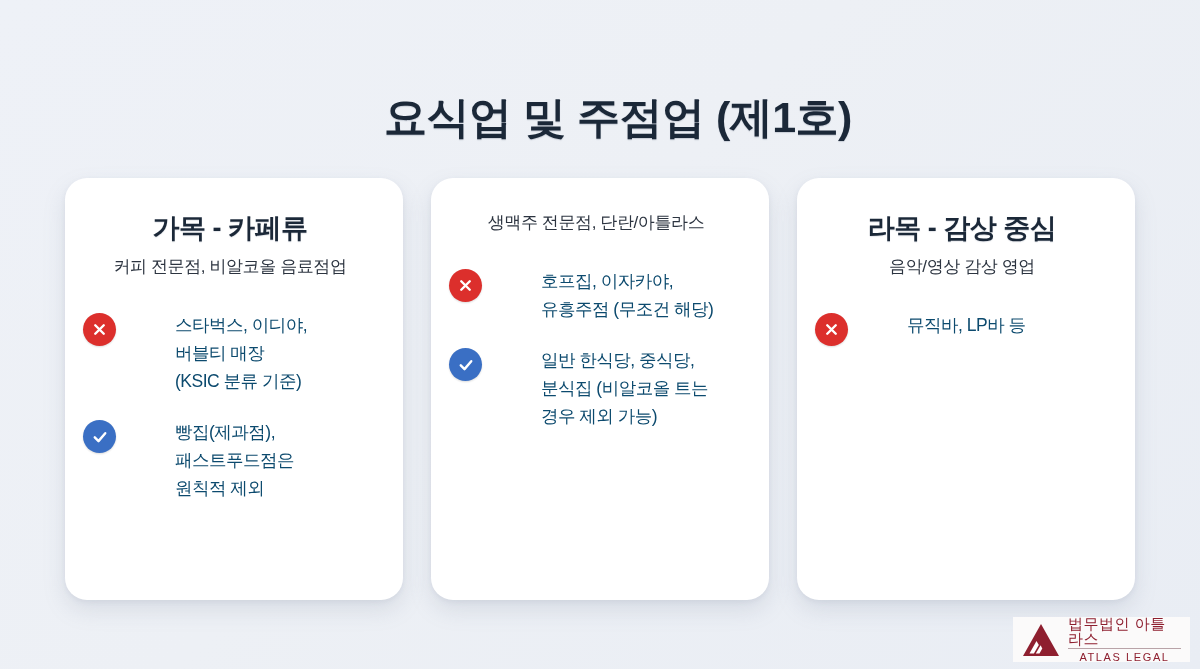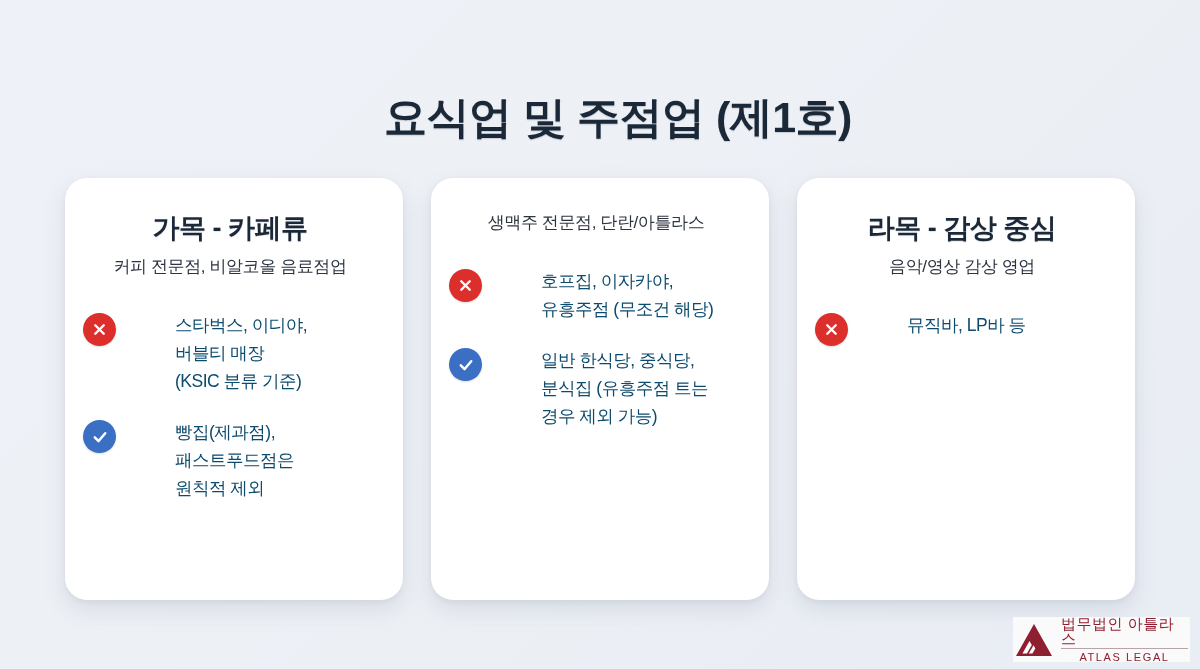--- a/index.html
+++ b/index.html
@@ -118,21 +118,21 @@
   .logo {
     position: absolute;
     left: 1013px;
     top: 617px;
     width: 177px;
     height: 45px;
     background: #fbfafa;
     display: flex;
     align-items: center;
     gap: 8px;
-    padding: 2px 2px;
+    padding: 2px 9px;
     box-sizing: border-box;
   }
   .logo-mark {
     flex: 0 0 auto;
     width: 38px;
     height: 34px;
   }
   .logo-text {
     display: flex;
     flex-direction: column;
@@ -202,21 +202,21 @@
         <span class="item-text">호프집, 이자카야,
 유흥주점 (무조건 해당)</span>
       </div>
       <div class="item">
         <span class="item-icon include">
           <svg width="18" height="18" viewBox="0 0 24 24" aria-hidden="true">
             <path d="M5 12.5 L10 17.5 L19 7" fill="none" stroke="#ffffff" stroke-width="3.2" stroke-linecap="round" stroke-linejoin="round"></path>
           </svg>
         </span>
         <span class="item-text">일반 한식당, 중식당,
-분식집 (유흥주점 트는
+분식집 (비알코올 트는
 경우 제외 가능)</span>
       </div>
     </div>
   </div>
 
   <div class="card">
     <div class="card-title">라목 - 감상 중심</div>
     <div class="card-subtitle">음악/영상 감상 영업</div>
     <div class="items">
       <div class="item">

